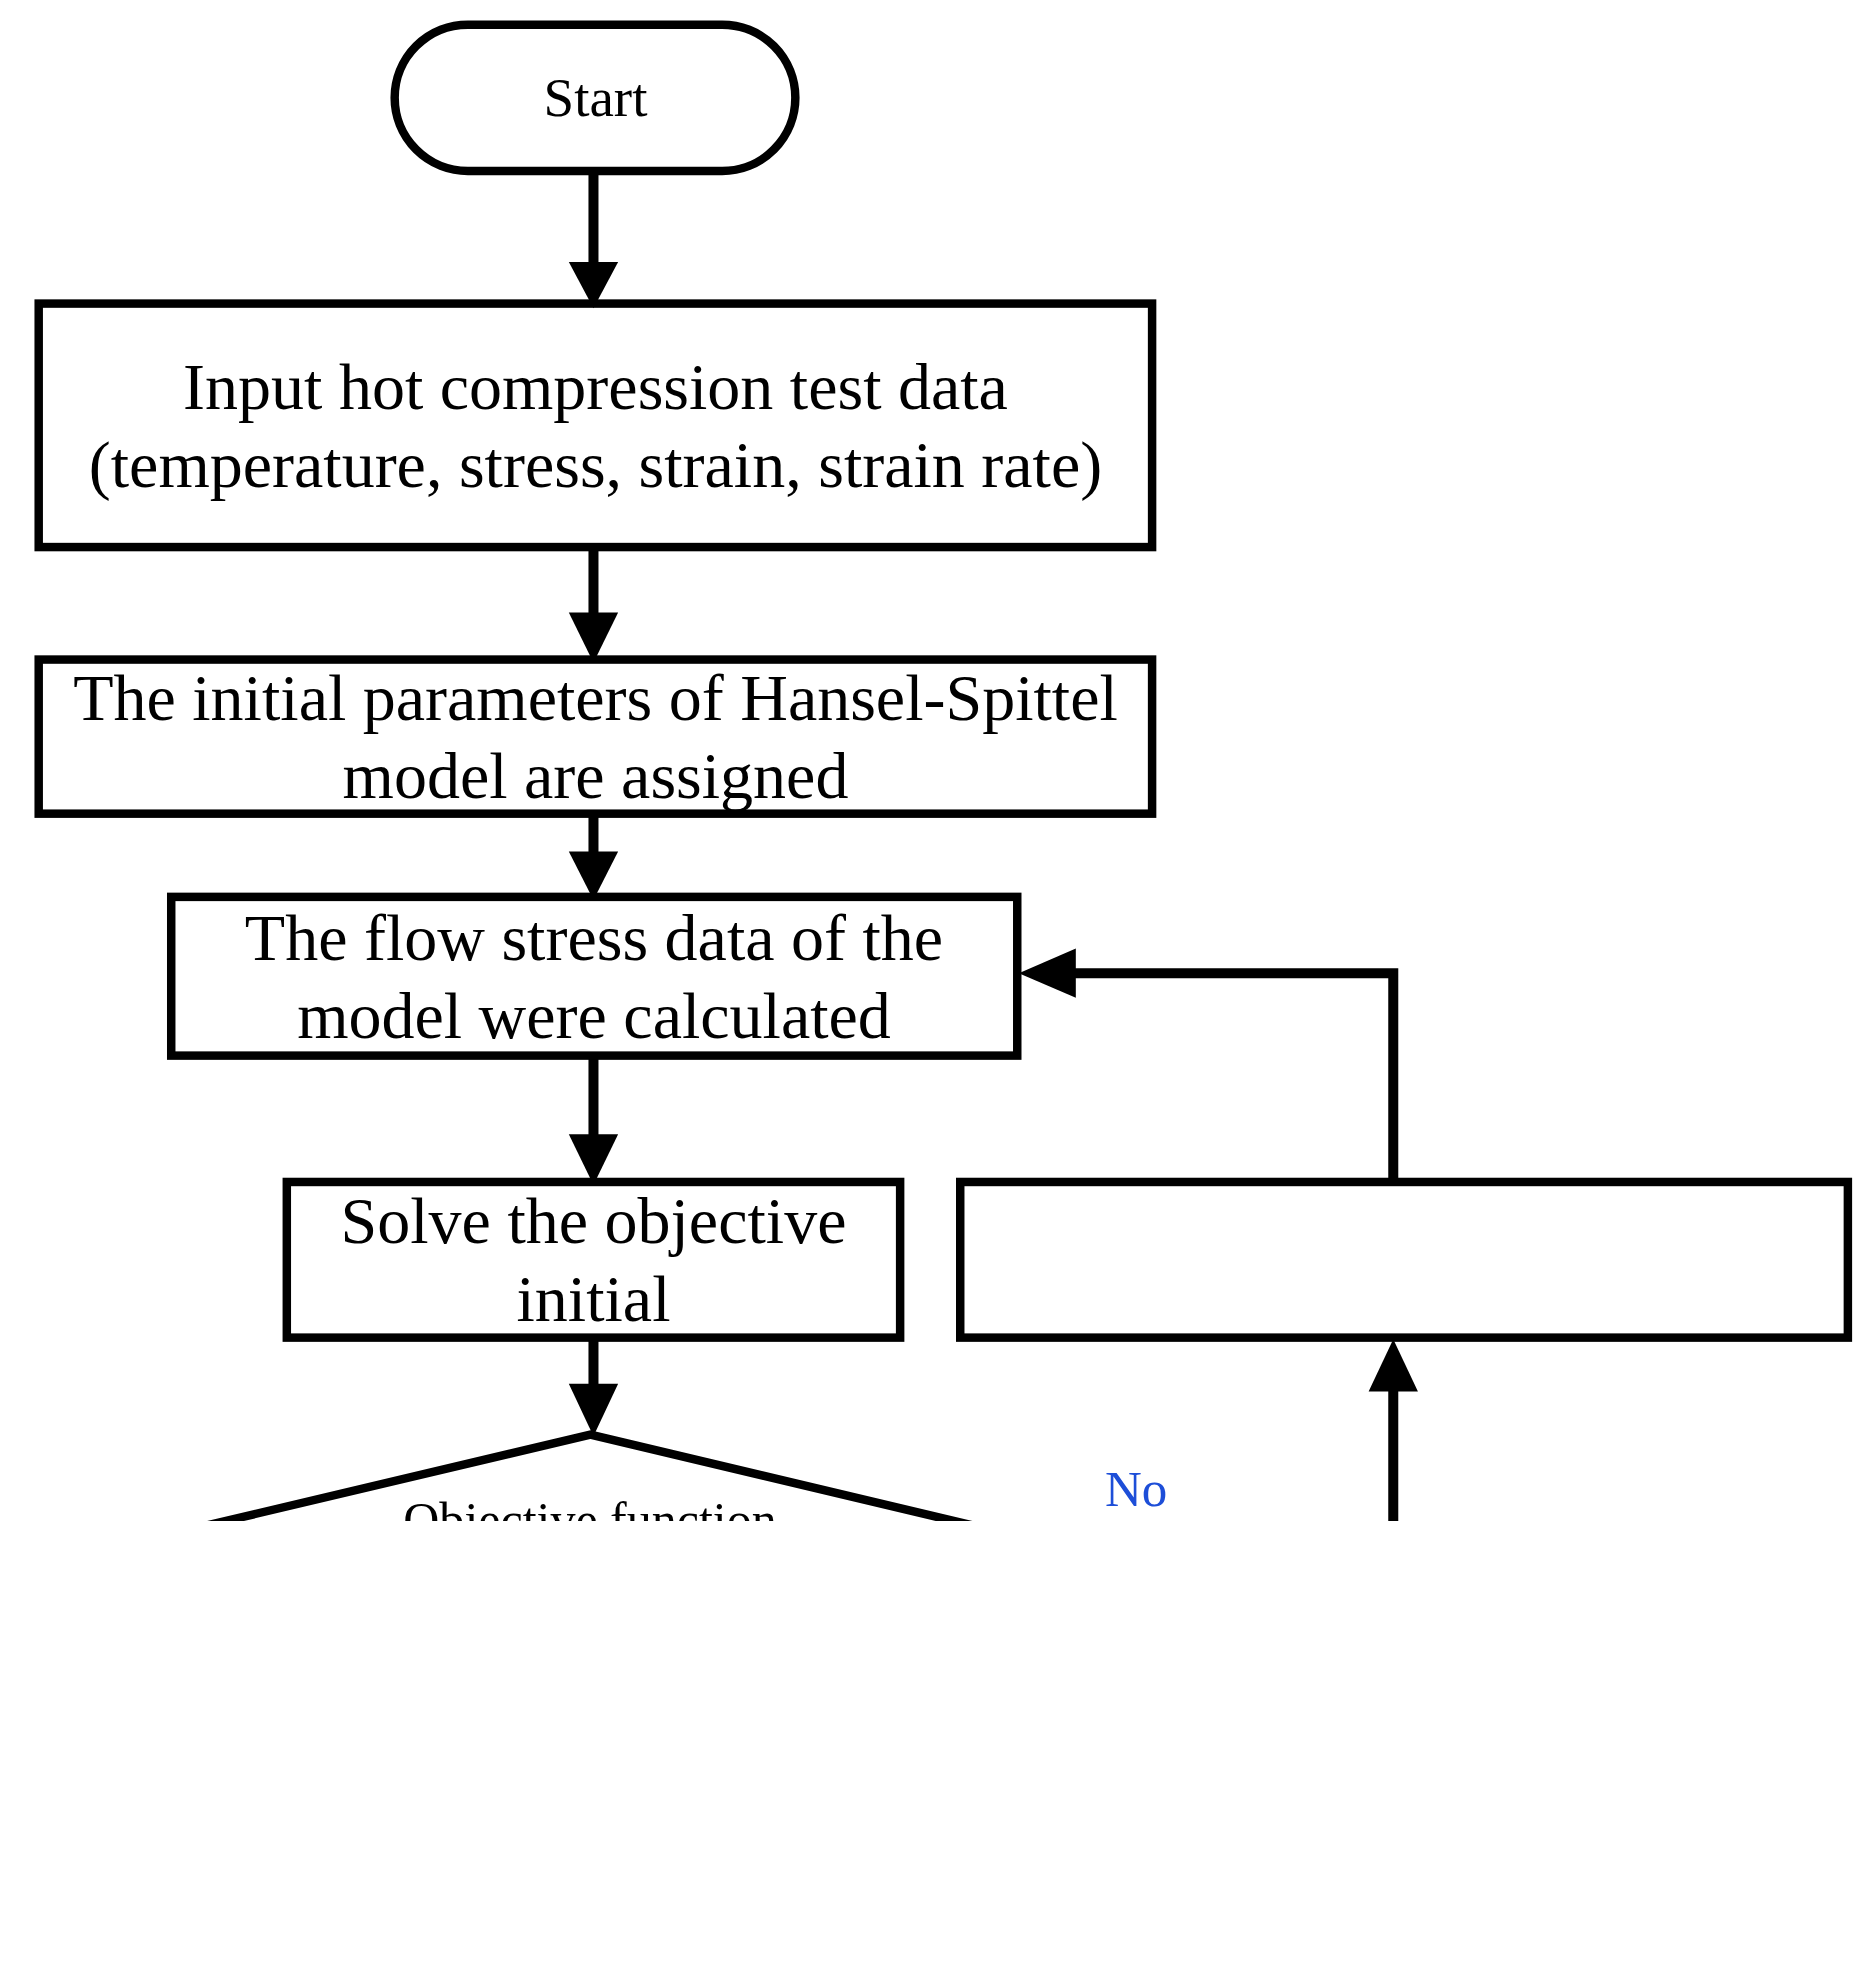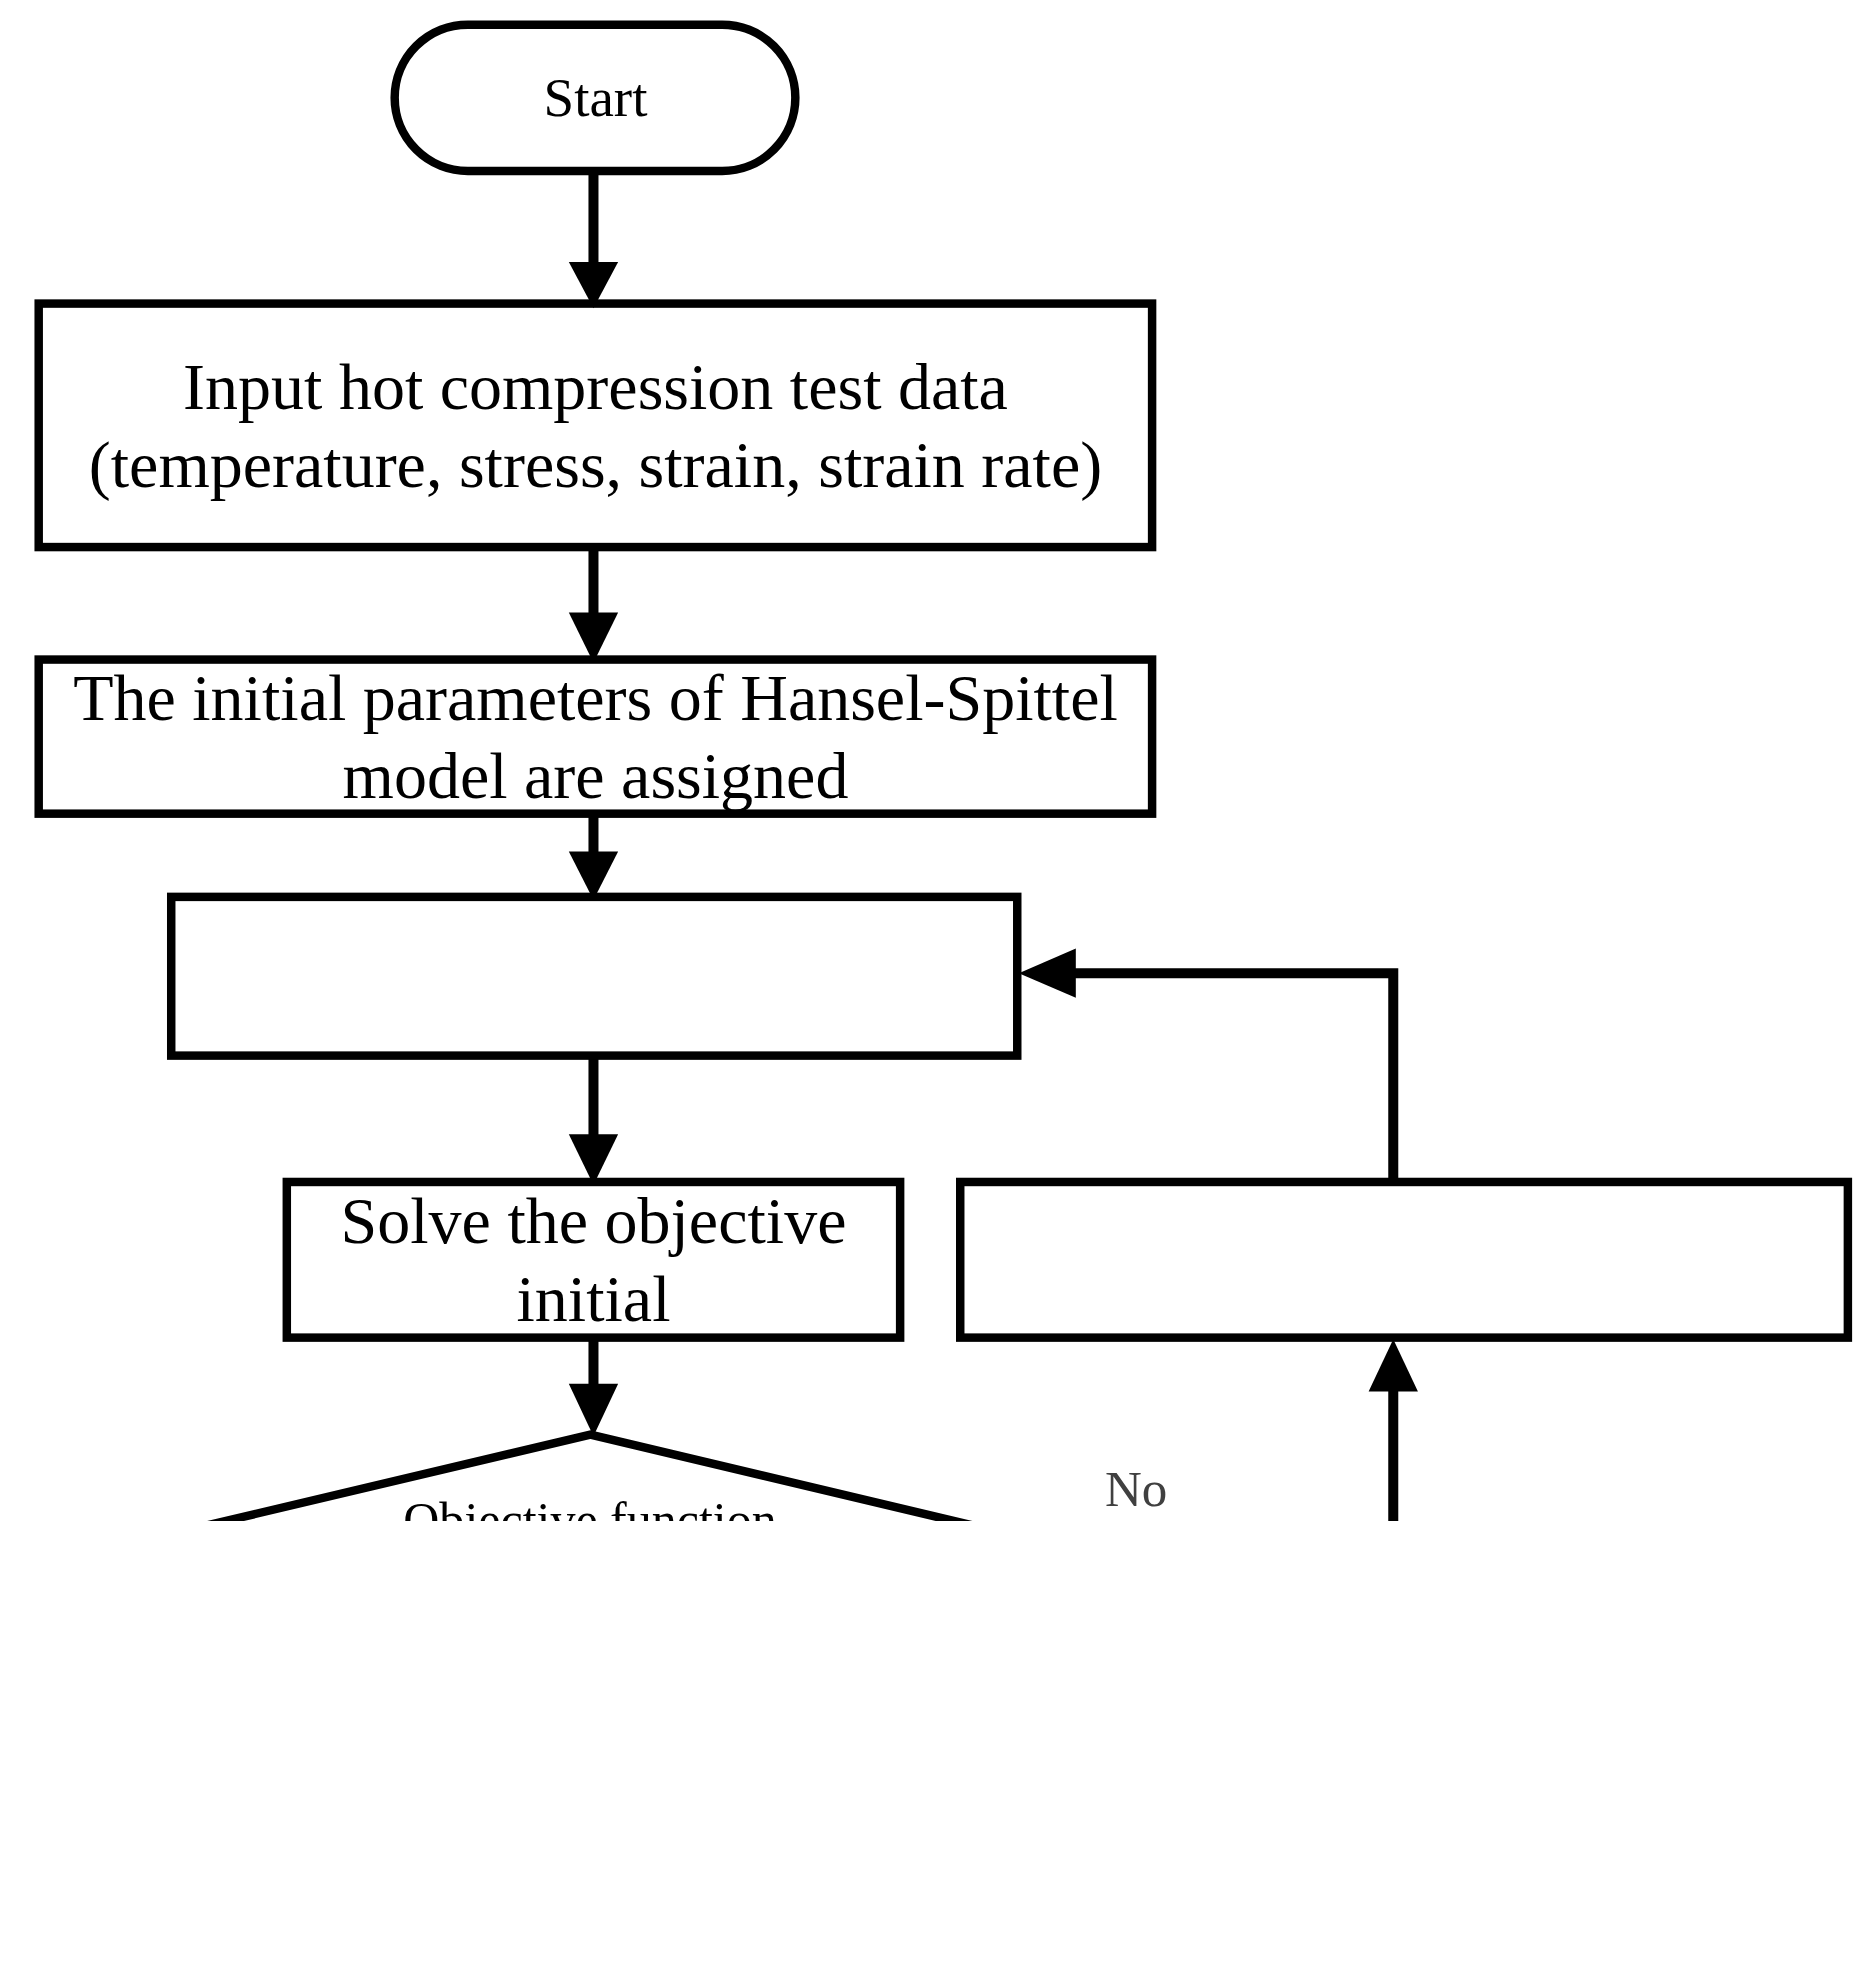--- a/index.html
+++ b/index.html
@@ -29,21 +29,21 @@
     align-items: center;
     justify-content: center;
     text-align: center;
     color: #000000;
     line-height: 1.18;
     white-space: pre-line;
     pointer-events: none;
   }
   .edge-label {
     position: absolute;
-    color: #404040;
+    color: #1d4ed8;
     line-height: 1;
     white-space: nowrap;
   }
   .fs-terminal { font-size: 55px; }
   .fs-process  { font-size: 66px; }
   .fs-decision { font-size: 50px; }
   .fs-edge     { font-size: 51px; }
 </style>
 </head>
 <body>
@@ -115,20 +115,22 @@
   </svg>
 
   <div class="node-label fs-terminal" style="left:395px; top:25px; width:401px; height:146px;">Start</div>
 
   <div class="node-label fs-process" style="left:39px; top:304px; width:1113px; height:243px;">Input hot compression test data
 (temperature, stress, strain, strain rate)</div>
 
   <div class="node-label fs-process" style="left:39px; top:660px; width:1113px; height:154px;">The initial parameters of Hansel-Spittel
 model are assigned</div>
 
+  <div class="node-label fs-process" style="left:171px; top:897px; width:846px; height:159px;">The flow stress data of the
+model were calculated</div>
 
   <div class="node-label fs-process" style="left:287px; top:1182px; width:613px; height:156px;">Solve the objective
 initial</div>
 
 
   <div class="node-label fs-decision" style="left:282px; top:1464px; width:616px; height:171px;">Objective function
 minimize?</div>
 
   <div class="node-label fs-terminal" style="left:333px; top:1805px; width:515px; height:153px;">end</div>
 

